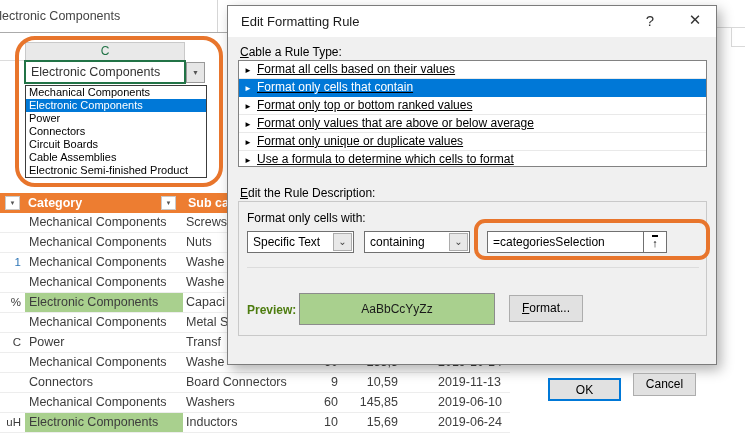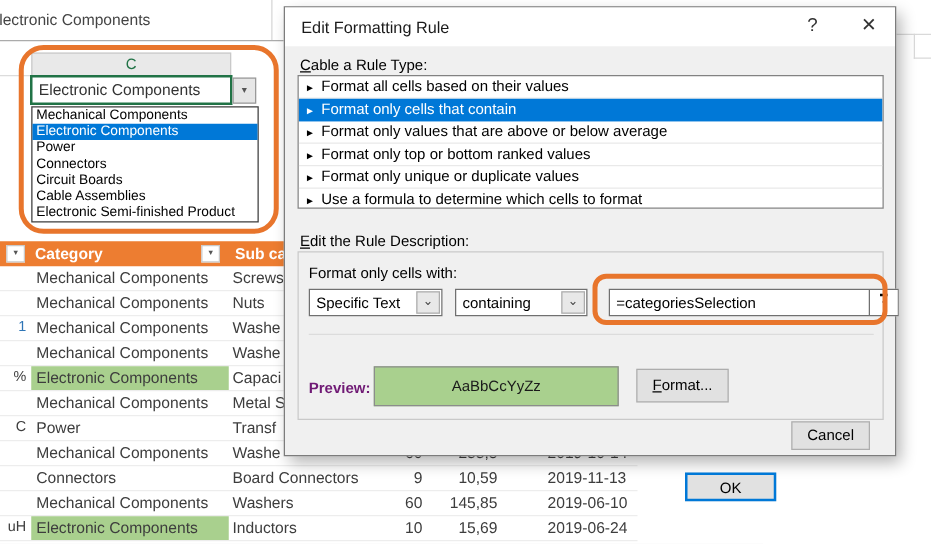--- a/index.html
+++ b/index.html
@@ -60,56 +60,56 @@
   #dlg-titlebar{position:absolute;left:0;top:0;width:100%;height:31px;background:#fff;}
   #dlg-title{position:absolute;left:13px;top:8px;font-size:13px;color:#1a1a1a;}
   #dlg-help{position:absolute;left:412px;top:6px;font-size:15px;color:#333;width:20px;text-align:center;}
   #dlg-close{position:absolute;left:455px;top:5px;font-size:15px;color:#333;width:24px;text-align:center;}
 
   .dlg-label{position:absolute;font-size:12px;color:#000;}
   .mnemonic{display:inline-block;}
   .mnemonic::first-letter{text-decoration:underline;}
   #lbl-rule-type{left:12px;top:39px;}
   #rule-type-list{position:absolute;left:10px;top:54px;width:469px;height:107px;
-                  background:#fff;border:1px solid #828282;box-sizing:border-box;overflow:hidden;}
+                  background:#fff;border:1px solid #828282;box-sizing:border-box;overflow:hidden;text-decoration:underline;}
   .rt-item{height:17px;line-height:17px;font-size:12px;padding-left:5px;color:#000;
            border-bottom:1px solid #E9E9E9;white-space:nowrap;}
   .rt-item:last-child{border-bottom:none;}
   .rt-item.selected{background:#0078D7;color:#fff;border-bottom-color:#0078D7;}
   .rt-arrow{display:inline-block;width:13px;font-size:8px;}
   #lbl-description{left:12px;top:180px;text-align:right;}
 
   #rule-group{position:absolute;left:10px;top:195px;width:469px;height:135px;
               border:1px solid #C9C9C9;box-sizing:border-box;}
   #lbl-format-only{position:absolute;left:8px;top:9px;font-size:12px;font-weight:normal;color:#000;}
   .combo{position:absolute;top:29px;height:22px;background:#fff;border:1px solid #707070;
          box-sizing:border-box;font-size:12px;line-height:20px;padding-left:5px;color:#000;}
   #combo-type{left:8px;width:107px;} #combo-operator{left:125px;width:106px;}
   .chev{position:absolute;right:1px;top:1px;width:19px;height:18px;background:#E8E8E8;
         border:1px solid #ACACAC;box-sizing:border-box;text-align:center;line-height:15px;
         font-size:10px;color:#444;}
-  #value-input{left:248px;width:232px;position:absolute;top:29px;height:22px;background:#fff;
+  #value-input{left:248px;width:180px;position:absolute;top:29px;height:22px;background:#fff;
                border:1px solid #707070;box-sizing:border-box;font-size:12px;line-height:20px;
                padding-left:5px;color:#000;white-space:nowrap;}
   #range-picker{position:absolute;right:0;top:0;width:23px;height:20px;background:#fff;
                 border-left:1px solid #707070;box-sizing:border-box;text-align:center;}
   #picker-icon{display:inline-block;border-top:2px solid #000;font-size:11px;line-height:12px;
                margin-top:3px;color:#000;font-weight:bold;}
   #group-sep{position:absolute;left:8px;top:65px;width:452px;height:1px;background:#DCDCDC;}
-  #lbl-preview{position:absolute;left:8px;top:101px;font-size:12px;font-weight:bold;color:#701a75;}
+  #lbl-preview{position:absolute;left:8px;top:101px;font-size:12px;font-weight:bold;color:#4d7c0f;}
   #preview-box{position:absolute;left:60px;top:91px;width:196px;height:32px;background:#A9D08E;
                border:1px solid #8c8c8c;box-sizing:border-box;text-align:center;line-height:30px;
                font-size:12px;color:#1a1a1a;}
   #format-btn{position:absolute;left:270px;top:93px;width:74px;height:27px;background:#E1E1E1;
               border:1px solid #ADADAD;box-sizing:border-box;text-align:center;line-height:25px;
               font-size:12px;color:#000;}
   .dlg-btn{position:absolute;top:331px;height:23px;background:#E1E1E1;border:1px solid #ADADAD;
            box-sizing:border-box;text-align:center;line-height:20px;font-size:12px;color:#000;}
   #ok-btn{left:320px;width:73px;border:2px solid #0078D7;margin-top:41px;}
-  #cancel-btn{left:405px;width:63px;}
+  #cancel-btn{left:405px;width:63px;margin-top:36px;}
 
   
   .gridline{background:#D9D9D9;}
   #g1{left:717px;top:27px;width:28px;height:1px;}
   #g2{left:731px;top:27px;width:1px;height:20px;}
   #g3{left:731px;top:46px;width:14px;height:1px;}
 </style>
 </head>
 <body>
 
@@ -241,22 +241,22 @@
 <div class="abs" id="dialog">
   <div id="dlg-titlebar"></div>
   <div id="dlg-title">Edit Formatting Rule</div>
   <div id="dlg-help">?</div>
   <div id="dlg-close">✕</div>
 
   <div class="dlg-label mnemonic" id="lbl-rule-type">Cable a Rule Type:</div>
   <div id="rule-type-list">
       <div class="rt-item"><span class="rt-arrow">►</span>Format all cells based on their values</div>
       <div class="rt-item selected"><span class="rt-arrow">►</span>Format only cells that contain</div>
+      <div class="rt-item"><span class="rt-arrow">►</span>Format only top or bottom ranked values</div>
       <div class="rt-item"><span class="rt-arrow">►</span>Format only values that are above or below average</div>
-      <div class="rt-item"><span class="rt-arrow">►</span>Format only top or bottom ranked values</div>
       <div class="rt-item"><span class="rt-arrow">►</span>Format only unique or duplicate values</div>
       <div class="rt-item"><span class="rt-arrow">►</span>Use a formula to determine which cells to format</div>
     </div>
 
   <div class="dlg-label mnemonic" id="lbl-description">Edit the Rule Description:</div>
 
   <div id="rule-group">
     <div id="lbl-format-only">Format only cells with:</div>
 
     <div class="combo" id="combo-type">

